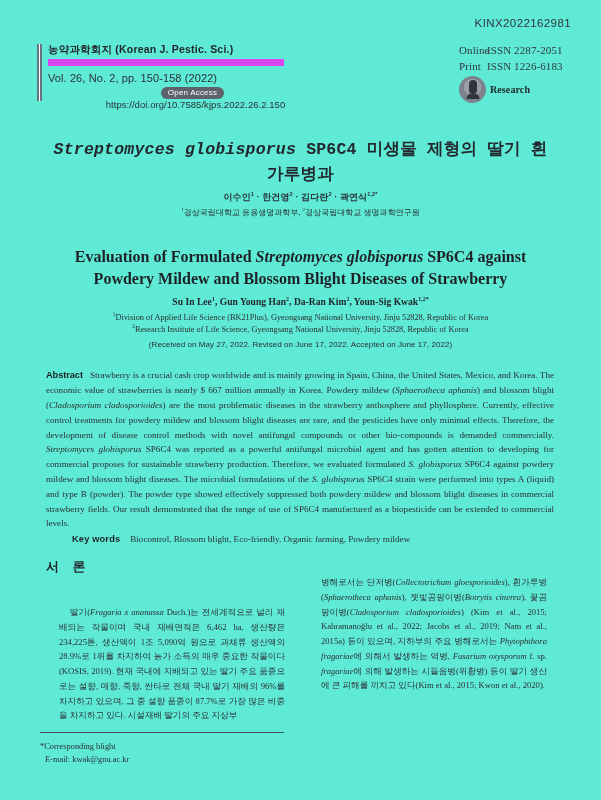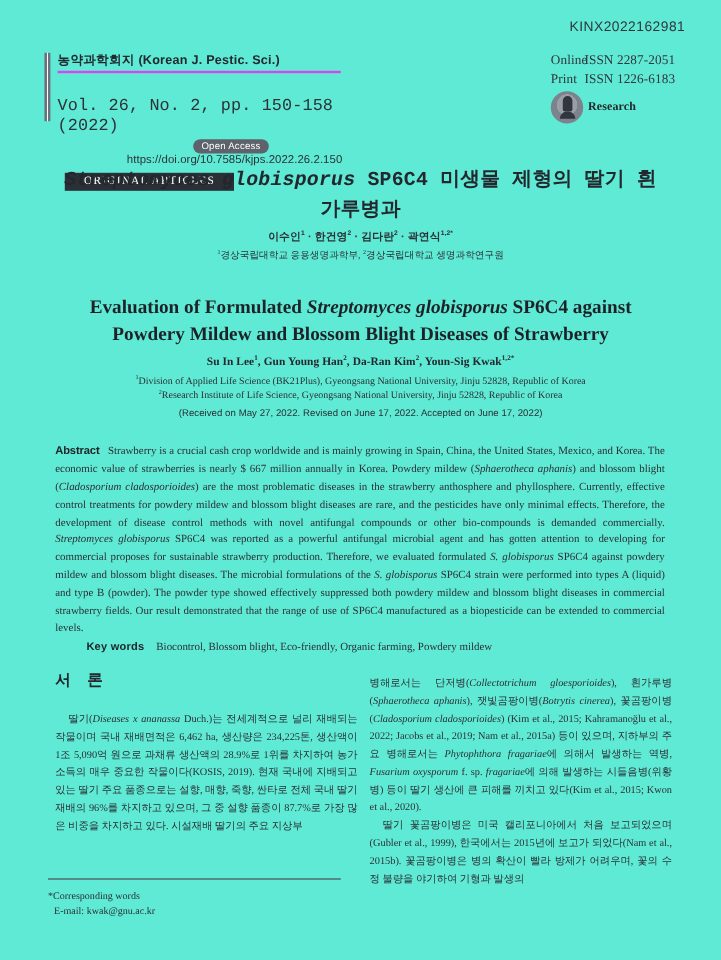--- a/index.html
+++ b/index.html
@@ -48,28 +48,28 @@
     margin-left: 11px;
   }
   .journal-title {
     font-family: "Liberation Sans", sans-serif;
     font-size: 10.5px;
     font-weight: bold;
     color: #23272e;
     letter-spacing: 0.2px;
     white-space: nowrap;
     padding-bottom: 2px;
-    border-bottom: 2px solid #d946ef;
+    border-bottom: 7px solid #d946ef;
     width: 236px;
   }
   .journal-vol {
-    font-family: Liberation Mono, monospace;
-    font-size: 14px;
+    font-family: Liberation Sans, sans-serif;
+    font-size: 11px;
     color: #2d3138;
-    margin-top: 20px;
+    margin-top: 6px;
     letter-spacing: 0.1px;
   }
   .doi-row {
     display: flex;
     align-items: center;
     margin-top: 3px;
     flex-direction: column;
   }
   .badge-oa {
     display: inline-block;
@@ -308,21 +308,21 @@
   .col {
     position: absolute;
     top: 592px;
     width: 252px;
     font-family: "Liberation Serif", serif;
     font-size: 8.6px;
     line-height: 1.72;
     text-align: justify;
     color: #2b2f36;
   }
-  .col p { margin: 0; text-indent: 11px; }
+  .col p { margin: 13px; text-indent: 11px; }
   .col i { font-style: italic; }
   #col-left  { left: 46px; }
   #col-right { left: 308px; top: 562px; }
 
   .rule {
     position: absolute;
     left: 40px;
     top: 732px;
     width: 244px;
     height: 1px;
@@ -361,21 +361,20 @@
 
   <div class="journal-block">
     <div class="journal-bar"></div>
     <div class="journal-inner">
       <div class="journal-title"><span>농약과학회지</span> <span>(Korean J. Pestic. Sci.)</span></div>
       <div class="journal-vol">Vol. 26, No. 2, pp. 150-158 (2022)</div>
       <div class="doi-row">
         <span class="badge-oa">Open Access</span>
         <span class="doi-text">https://doi.org/10.7585/kjps.2022.26.2.150</span>
       </div>
-      <div class="badge-orig">ORIGINAL ARTICLES</div>
     </div>
   </div>
 
   <div class="issn-block">
     <div class="issn-line"><span class="lbl">Online</span><span>ISSN 2287-2051</span></div>
     <div class="issn-line"><span class="lbl">Print</span><span>ISSN 1226-6183</span></div>
   </div>
 
   <div class="crossmark">
     <div class="cm-logo"></div>
@@ -403,28 +402,27 @@
     <span class="abstract-label">Abstract</span><span>Strawberry is a crucial cash crop worldwide and is mainly growing in Spain, China, the United States, Mexico, and Korea. The economic value of strawberries is nearly $ 667 million annually in Korea. Powdery mildew (<i>Sphaerotheca aphanis</i>) and blossom blight (<i>Cladosporium cladosporioides</i>) are the most problematic diseases in the strawberry anthosphere and phyllosphere. Currently, effective control treatments for powdery mildew and blossom blight diseases are rare, and the pesticides have only minimal effects. Therefore, the development of disease control methods with novel antifungal compounds or other bio-compounds is demanded commercially. <i>Streptomyces globisporus</i> SP6C4 was reported as a powerful antifungal microbial agent and has gotten attention to developing for commercial proposes for sustainable strawberry production. Therefore, we evaluated formulated <i>S. globisporus</i> SP6C4 against powdery mildew and blossom blight diseases. The microbial formulations of the <i>S. globisporus</i> SP6C4 strain were performed into types A (liquid) and type B (powder). The powder type showed effectively suppressed both powdery mildew and blossom blight diseases in commercial strawberry fields. Our result demonstrated that the range of use of SP6C4 manufactured as a biopesticide can be extended to commercial levels.</span>
   </div>
 
   <div class="keywords">
     <span class="kw-label">Key words</span><span>Biocontrol, Blossom blight, Eco-friendly, Organic farming, Powdery mildew</span>
   </div>
 
   <div class="section-head">서 론</div>
 
   <div class="col" id="col-left">
-    <p>딸기(<i>Diseases x ananassa</i> Duch.)는 전세계적으로 널리 재배되는 작물이며 국내 재배면적은 6,462 ha, 생산량은 234,225톤, 생산액이 1조 5,090억 원으로 과채류 생산액의 28.9%로 1위를 차지하여 농가 소득의 매우 중요한 작물이다(KOSIS, 2019). 현재 국내에 지배되고 있는 딸기 주요 품종으로는 설향, 매향, 죽향, 싼타로 전체 국내 딸기 재배의 96%를 차지하고 있으며, 그 중 설향 품종이 87.7%로 가장 많은 비중을 차지하고 있다. 시설재배 딸기의 주요 지상부</p>
+    <p>딸기(<i>Fragaria x ananassa</i> Duch.)는 전세계적으로 널리 재배되는 작물이며 국내 재배면적은 6,462 ha, 생산량은 234,225톤, 생산액이 1조 5,090억 원으로 과채류 생산액의 28.9%로 1위를 차지하여 농가 소득의 매우 중요한 작물이다(KOSIS, 2019). 현재 국내에 지배되고 있는 딸기 주요 품종으로는 설향, 매향, 죽향, 싼타로 전체 국내 딸기 재배의 96%를 차지하고 있으며, 그 중 설향 품종이 87.7%로 가장 많은 비중을 차지하고 있다. 시설재배 딸기의 주요 지상부</p>
   </div>
 
   <div class="col" id="col-right">
     <p style="text-indent:0">병해로서는 단저병(<i>Collectotrichum gloesporioides</i>), 흰가루병(<i>Sphaerotheca aphanis</i>), 잿빛곰팡이병(<i>Botrytis cinerea</i>), 꽃곰팡이병(<i>Cladosporium cladosporioides</i>) (Kim et al., 2015; Kahramanoğlu et al., 2022; Jacobs et al., 2019; Nam et al., 2015a) 등이 있으며, 지하부의 주요 병해로서는 <i>Phytophthora fragariae</i>에 의해서 발생하는 역병, <i>Fusarium oxysporum</i> f. sp. <i>fragariae</i>에 의해 발생하는 시들음병(위황병) 등이 딸기 생산에 큰 피해를 끼치고 있다(Kim et al., 2015; Kwon et al., 2020).</p>
-    <p>딸기 꽃곰팡이병은 미국 캘리포니아에서 처음 보고되었으며(Gubler et al., 1999), 한국에서는 2015년에 보고가 되었다(Nam et al., 2015b). 꽃곰팡이병은 병의 확산이 빨라 방제가 어려우며, 꽃의 수정 불량을 야기하여 기형과 발생의</p>
   </div>
 
   <div class="rule"></div>
   <div class="corresponding">
-    <div>*Corresponding words</div>
+    <div>*Corresponding blight</div>
     <div class="corr-email">E-mail: kwak@gnu.ac.kr</div>
   </div>
 
 
 </div>
 
 </body></html>

